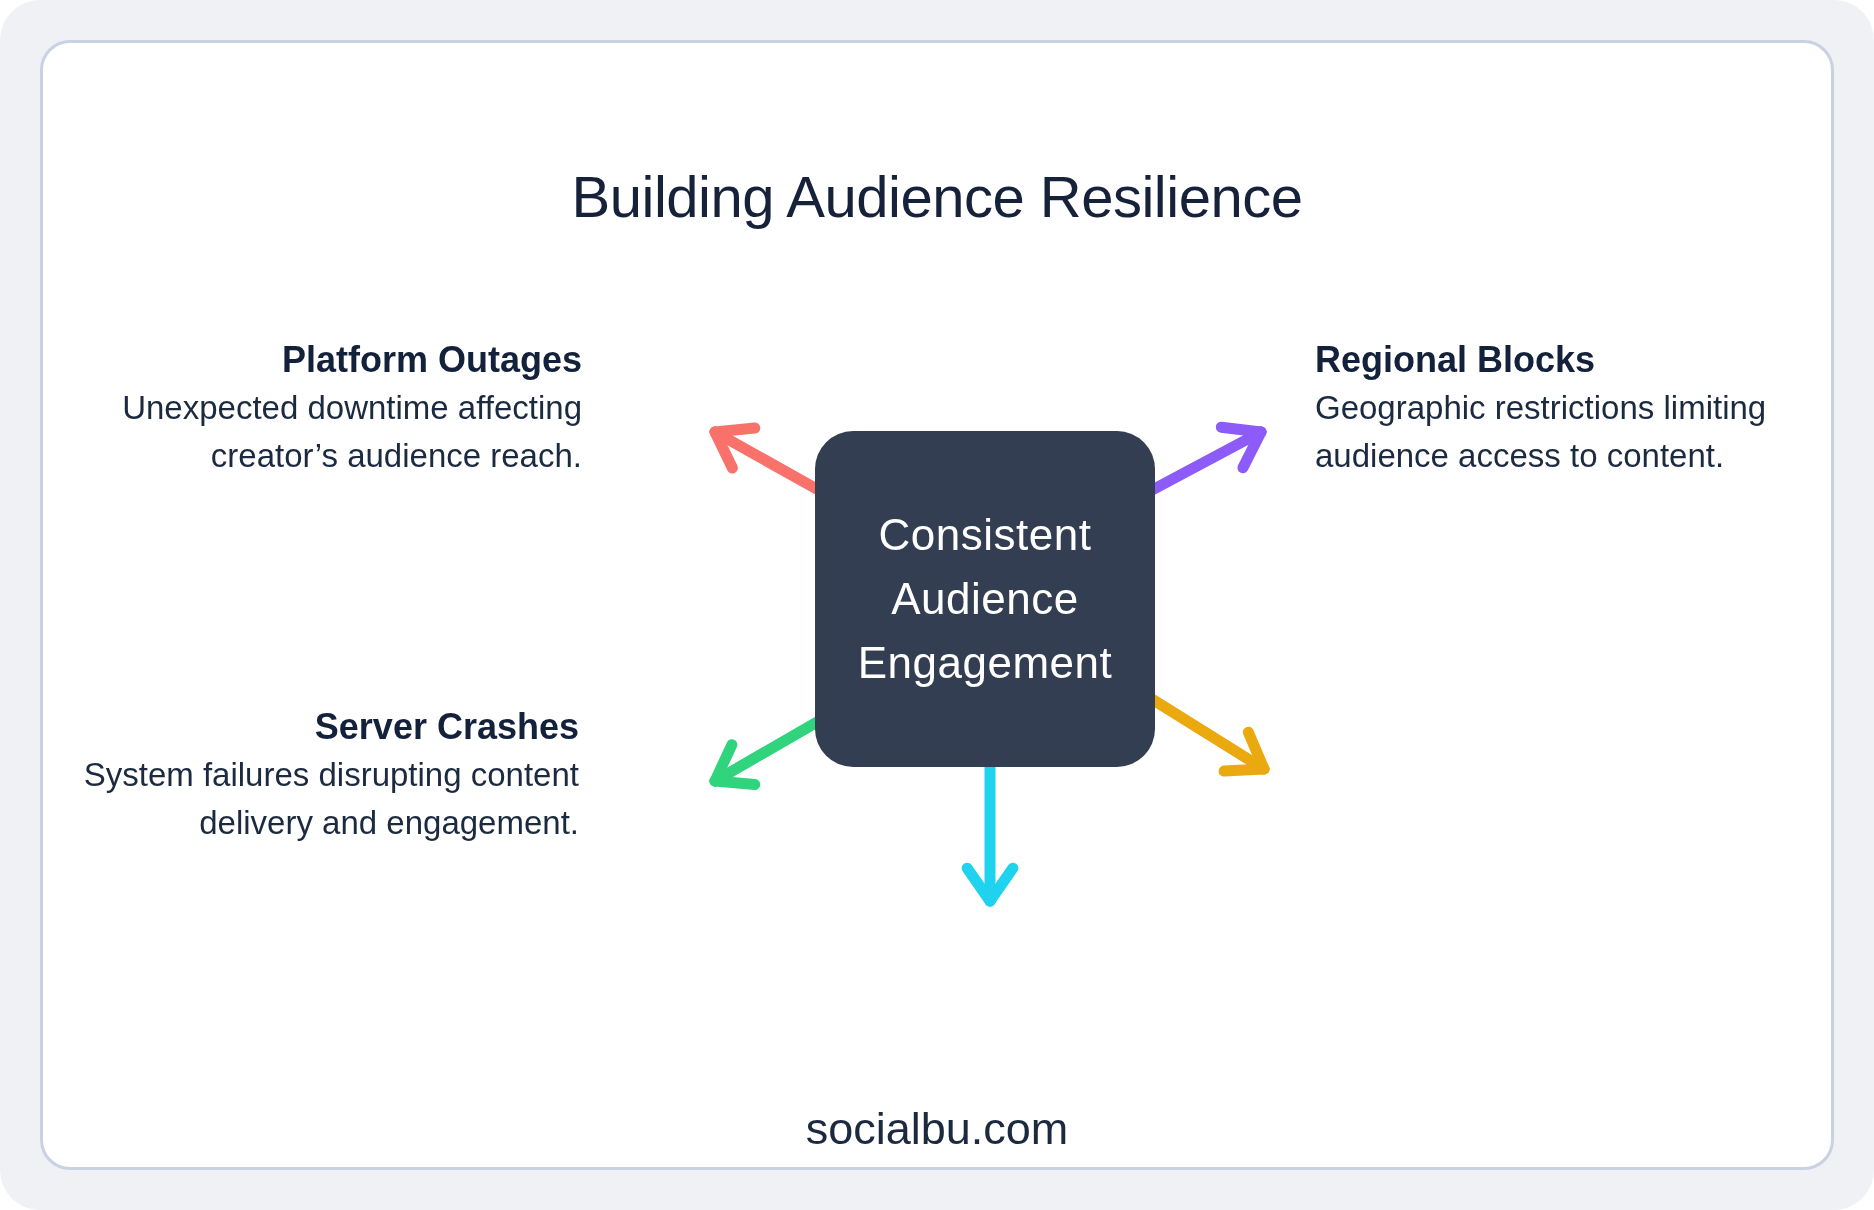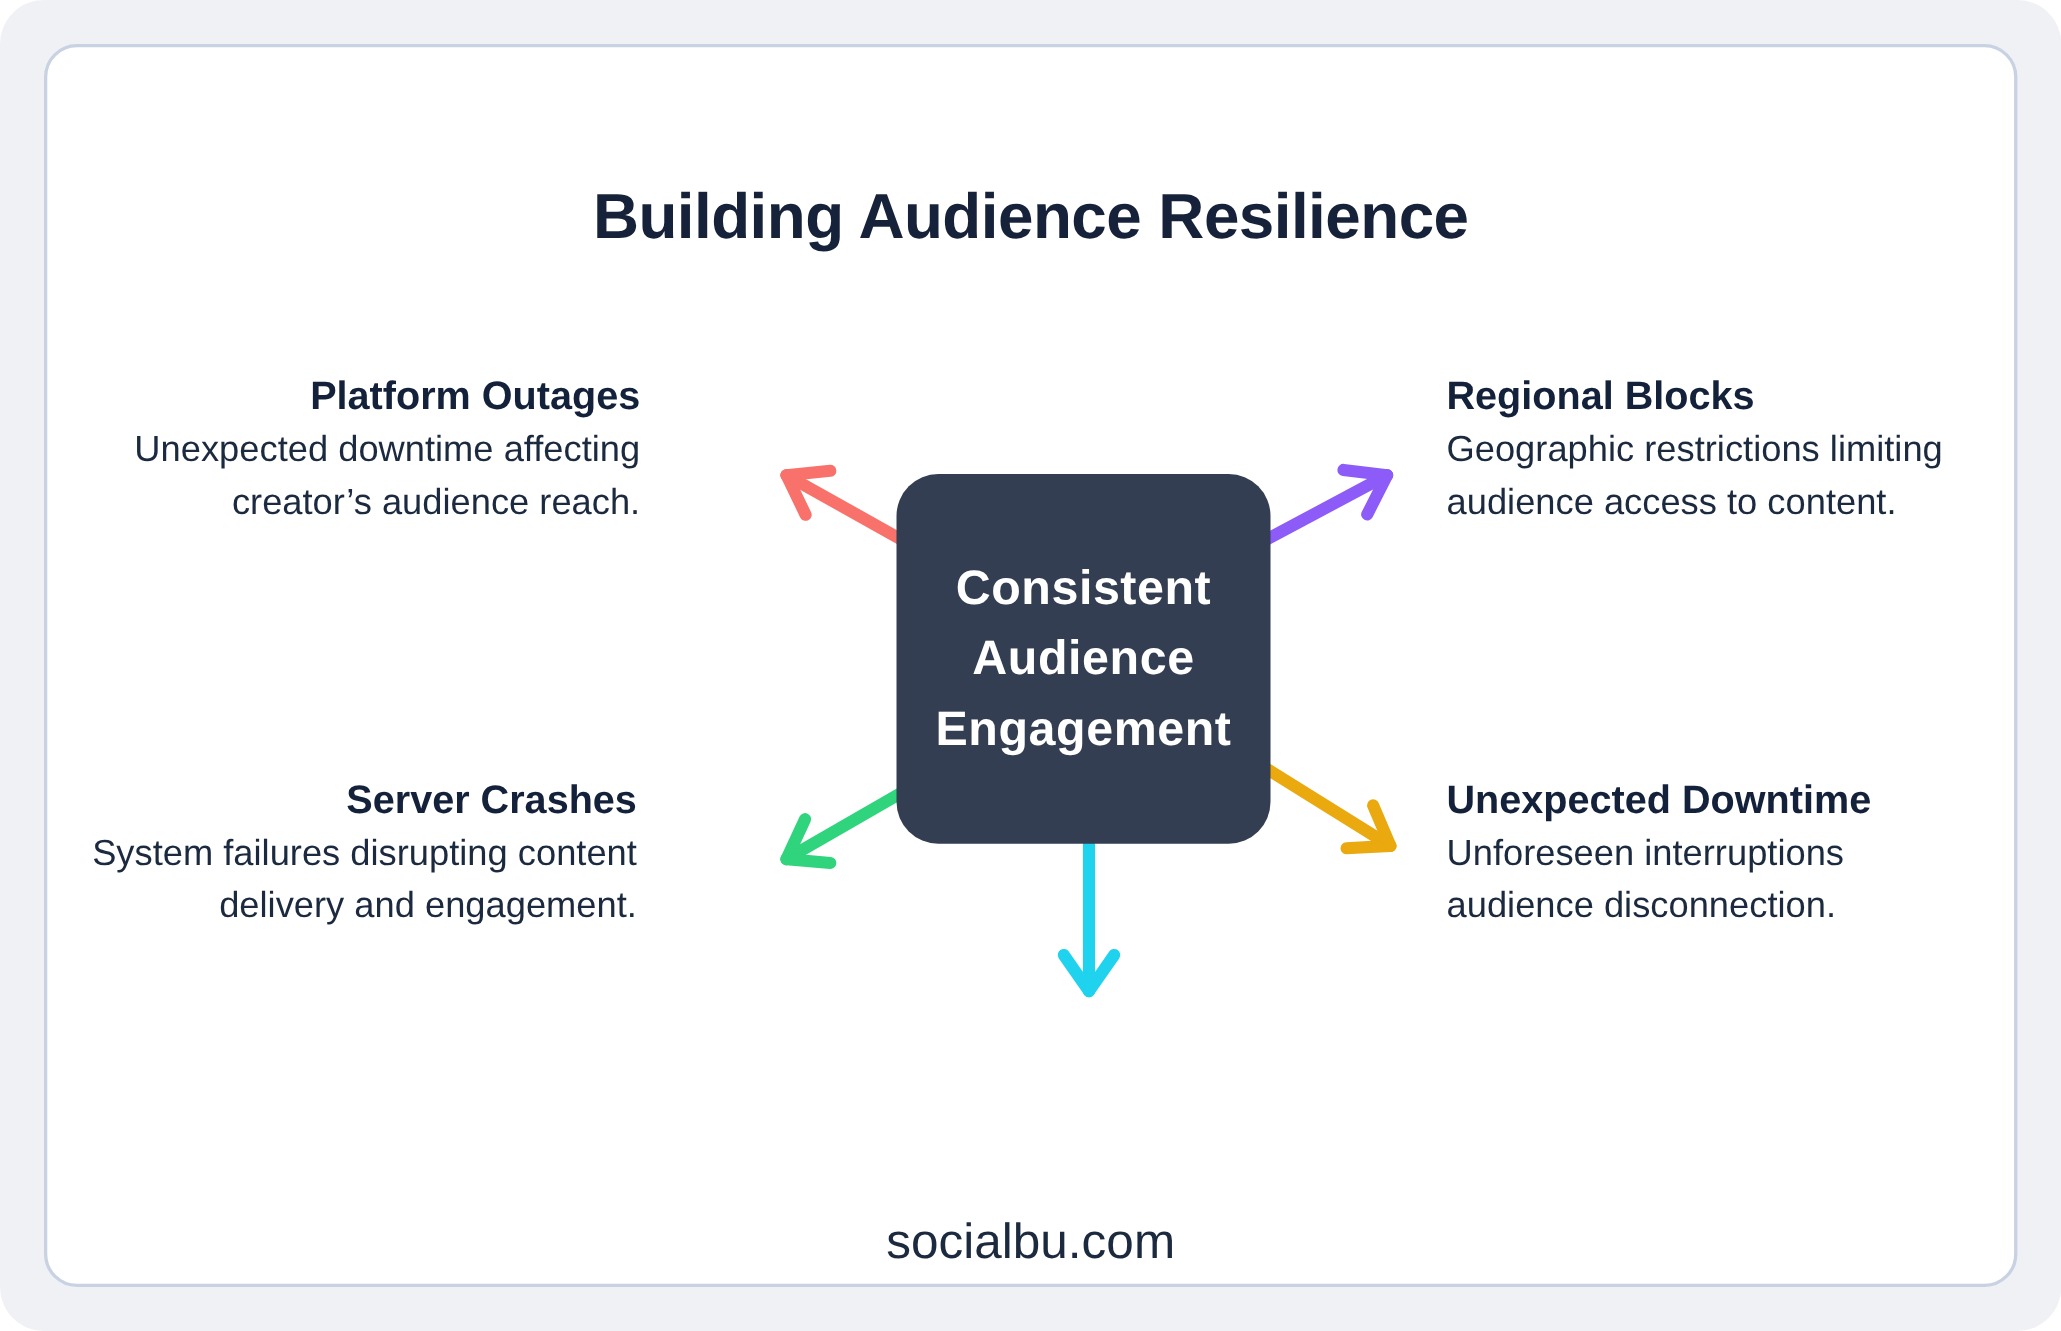--- a/index.html
+++ b/index.html
@@ -17,21 +17,21 @@
     background:#ffffff;
     border:3px solid #C9D2E3;
     border-radius:30px;
   }
   .title{
     position:absolute;
     left:0;right:0;
     top:120px;
     text-align:center;
     font-size:58px;
-    font-weight:700;
+    font-weight:400;
     letter-spacing:-0.5px;
     color:#16213A;
     z-index:2;
     margin:0;
   }
   svg.arrows{
     position:absolute;
     left:0;top:0;
     z-index:1;
     pointer-events:none;
@@ -42,21 +42,21 @@
     width:340px;height:336px;
     background:#333E52;
     border-radius:38px;
     z-index:2;
     display:flex;align-items:center;justify-content:center;
   }
   .center-label{
     color:#ffffff;
     font-size:44px;
     line-height:64px;
-    font-weight:700;
+    font-weight:400;
     text-align:center;
     white-space:pre-line;
     letter-spacing:0.5px;
   }
   .node{position:absolute;z-index:2;}
   .node-title{
     font-size:36px;
     font-weight:700;
     line-height:48px;
     color:#14213A;
@@ -136,23 +136,18 @@
       <div class="node-body">Geographic restrictions limiting
 audience access to content.</div>
     </div>
 
     <div class="node node-bl">
       <div class="node-title">Server Crashes</div>
       <div class="node-body">System failures disrupting content
 delivery and engagement.</div>
     </div>
 
-    <div class="node node-br">
-      <div class="node-title">Unexpected Downtime</div>
-      <div class="node-body">Unforeseen interruptions
-audience disconnection.</div>
-    </div>
 
 
     <div class="footer">socialbu.com</div>
 
   </div>
 </div>
 
 </body></html>

